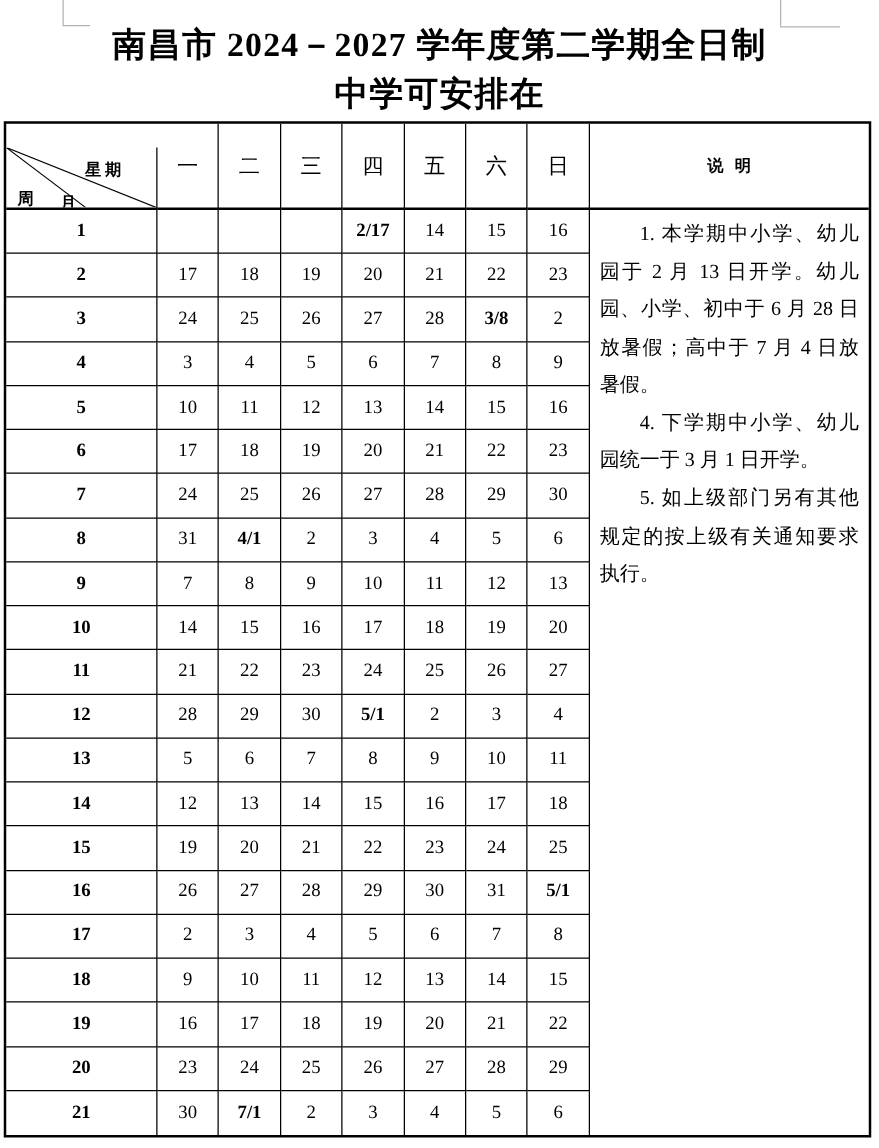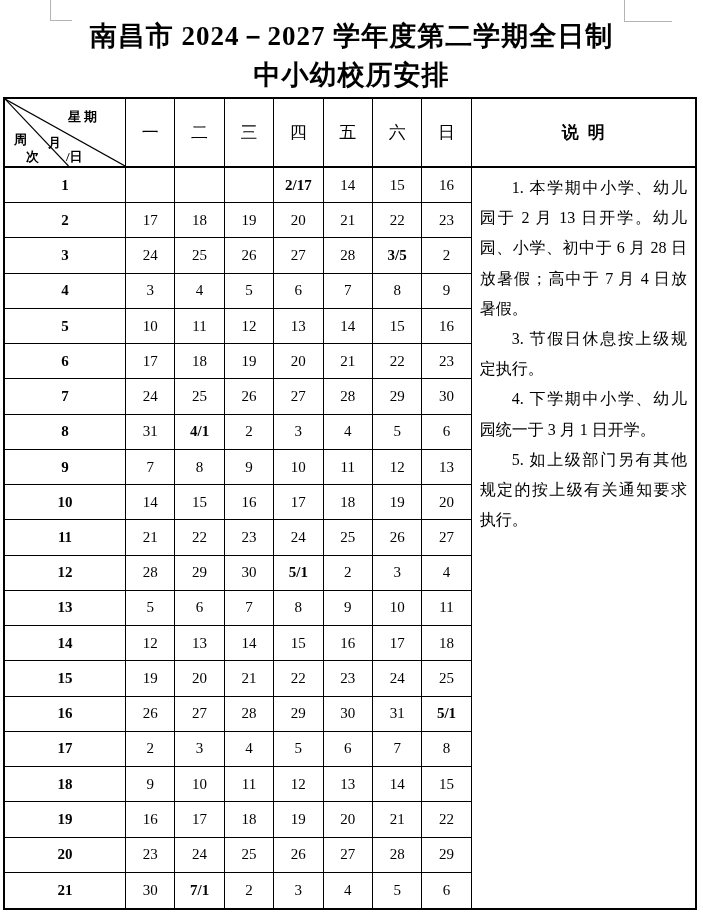--- a/index.html
+++ b/index.html
@@ -35,23 +35,23 @@
     box-sizing:border-box;border-right:1px solid #000;border-bottom:1px solid #000;
     display:flex;align-items:center;justify-content:center;
     font-size:15px;overflow:hidden;
   }
   .cell.hdr{border-bottom-width:2px;}
   .cell.no-r{border-right:none;}
   .cell.no-b{border-bottom:none;}
   .day-hdr{font-size:17px;}
   .week{font-weight:bold;}
   .bold{font-weight:bold;}
-  .notes-hdr{font-weight:bold;font-size:17px;letter-spacing:9px;padding-left:9px;}
-
-  .corner{position:relative;padding:0;}
+  .notes-hdr{font-weight:bold;font-size:13px;letter-spacing:9px;padding-left:9px;}
+
+  .corner{position:relative;padding:0;margin-top:19px;}
   .corner svg{position:absolute;left:0;top:0;width:100%;height:100%;}
   .corner .lab{position:absolute;font-weight:bold;font-size:13px;line-height:13px;}
   .lab-weekday{left:63px;top:11px;letter-spacing:3px;}
   .lab-week1{left:9px;top:34px;}
   .lab-month{left:43px;top:37px;}
   .lab-week2{left:21px;top:51px;}
   .lab-day{left:61px;top:51px;}
 
   .notes-body{
     grid-column:9;grid-row:2 / span 21;
@@ -69,21 +69,21 @@
     <span class="v"></span>
     <span class="h"></span>
   </div>
 <div class="mark mark-right">
     <span class="v"></span>
     <span class="h"></span>
   </div>
 
 <div class="title">
   <div>南昌市 2024－2027 学年度第二学期全日制</div>
-  <div>中小幼校历安排</div>
+  <div>中学可安排在</div>
 </div>
 
 <div class="cal-table" id="calGrid">
   <div class="cell hdr corner" style="grid-column:1;grid-row:1;">
     <svg viewBox="0 0 121 69" preserveAspectRatio="none">
       <line x1="0" y1="0" x2="121" y2="69" stroke="#000" stroke-width="1.2"></line>
       <line x1="0" y1="0" x2="64" y2="69" stroke="#000" stroke-width="1.2"></line>
     </svg>
     <span class="lab lab-weekday">星期</span>
     <span class="lab lab-week1">周</span>
@@ -97,21 +97,20 @@
   <div class="cell hdr day-hdr" style="grid-column:4;grid-row:1;">三</div>
   <div class="cell hdr day-hdr" style="grid-column:5;grid-row:1;">四</div>
   <div class="cell hdr day-hdr" style="grid-column:6;grid-row:1;">五</div>
   <div class="cell hdr day-hdr" style="grid-column:7;grid-row:1;">六</div>
   <div class="cell hdr day-hdr" style="grid-column:8;grid-row:1;">日</div>
 
   <div class="cell hdr no-r notes-hdr" style="grid-column:9;grid-row:1;">说明</div>
 
   <div class="cell no-r no-b notes-body" id="notesCell">
       <p>1. 本学期中小学、幼儿园于 2 月 13 日开学。幼儿园、小学、初中于 6 月 28 日放暑假；高中于 7 月 4 日放暑假。</p>
-      <p>3. 节假日休息按上级规定执行。</p>
       <p>4. 下学期中小学、幼儿园统一于 3 月 1 日开学。</p>
       <p>5. 如上级部门另有其他规定的按上级有关通知要求执行。</p>
     </div>
 <div class="cell week" style="grid-area: 2 / 1;">1</div>
     <div class="cell day" style="grid-area: 2 / 2;"></div>
     <div class="cell day" style="grid-area: 2 / 3;"></div>
     <div class="cell day" style="grid-area: 2 / 4;"></div>
     <div class="cell day bold" style="grid-area: 2 / 5;">2/17</div>
     <div class="cell day" style="grid-area: 2 / 6;">14</div>
     <div class="cell day" style="grid-area: 2 / 7;">15</div>
@@ -123,21 +122,21 @@
     <div class="cell day" style="grid-area: 3 / 5;">20</div>
     <div class="cell day" style="grid-area: 3 / 6;">21</div>
     <div class="cell day" style="grid-area: 3 / 7;">22</div>
     <div class="cell day" style="grid-area: 3 / 8;">23</div>
     <div class="cell week" style="grid-area: 4 / 1;">3</div>
     <div class="cell day" style="grid-area: 4 / 2;">24</div>
     <div class="cell day" style="grid-area: 4 / 3;">25</div>
     <div class="cell day" style="grid-area: 4 / 4;">26</div>
     <div class="cell day" style="grid-area: 4 / 5;">27</div>
     <div class="cell day" style="grid-area: 4 / 6;">28</div>
-    <div class="cell day bold" style="grid-area: 4 / 7;">3/5</div>
+    <div class="cell day bold" style="grid-area: 4 / 7;">3/8</div>
     <div class="cell day" style="grid-area: 4 / 8;">2</div>
     <div class="cell week" style="grid-area: 5 / 1;">4</div>
     <div class="cell day" style="grid-area: 5 / 2;">3</div>
     <div class="cell day" style="grid-area: 5 / 3;">4</div>
     <div class="cell day" style="grid-area: 5 / 4;">5</div>
     <div class="cell day" style="grid-area: 5 / 5;">6</div>
     <div class="cell day" style="grid-area: 5 / 6;">7</div>
     <div class="cell day" style="grid-area: 5 / 7;">8</div>
     <div class="cell day" style="grid-area: 5 / 8;">9</div>
     <div class="cell week" style="grid-area: 6 / 1;">5</div>

